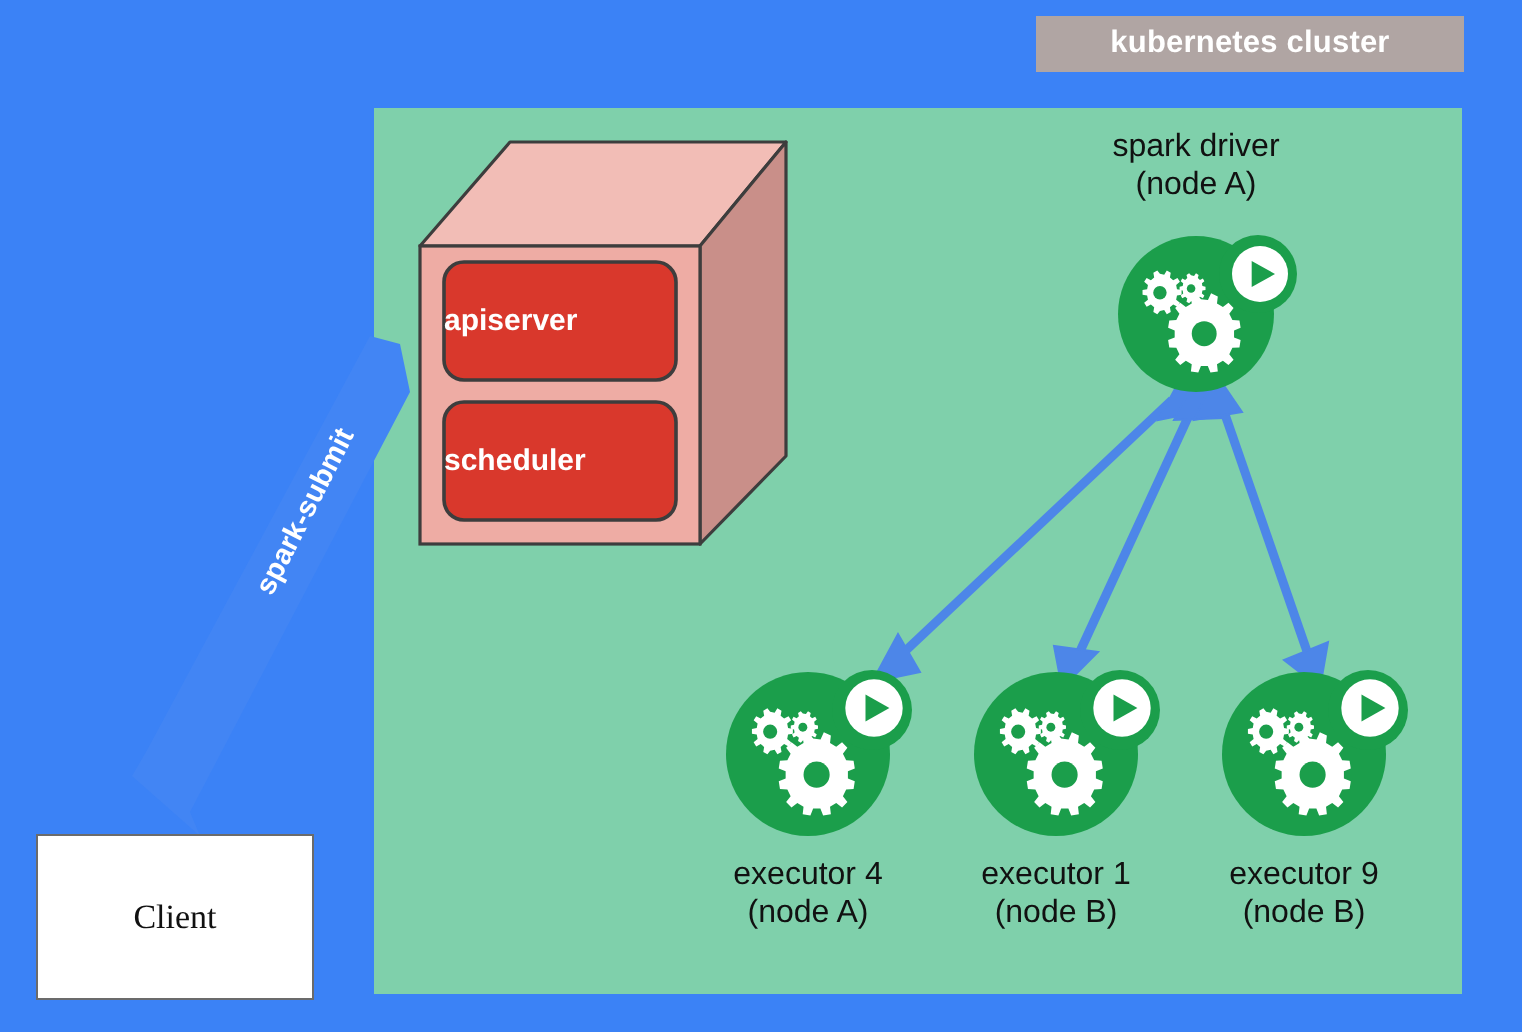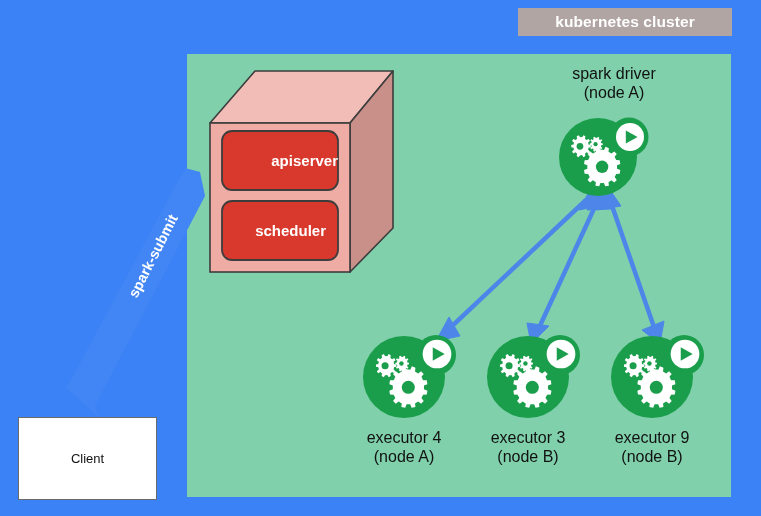--- a/index.html
+++ b/index.html
@@ -57,31 +57,31 @@
     top: 417px;
     width: 137px;
     height: 81px;
     background: #ffffff;
     border: 1.4px solid #6b6b6b;
     display: flex;
     align-items: center;
     justify-content: center;
   }
   .client-text {
-    font-size: 13px;
+    font-size: 17px;
     color: #111111;
-    font-family: Liberation Sans, sans-serif;
+    font-family: Liberation Serif, serif;
   }
   .box-label {
     position: absolute;
     color: #ffffff;
     font-size: 15px;
     font-weight: bold;
     font-family: "Liberation Sans", sans-serif;
-    text-align: right;
+    text-align: left;
   }
   .submit-label {
     position: absolute;
     left: 88px;
     top: 248px;
     width: 130px;
     color: #ffffff;
     font-size: 14.5px;
     font-weight: bold;
     font-family: "Liberation Sans", sans-serif;
@@ -216,25 +216,25 @@
   <div class="box-label" style="left:222px; top:152px; width:116px;">apiserver</div>
 
   <div class="box-label" style="left:222px; top:222px; width:104px;">scheduler</div>
 
   <div class="submit-label">spark-submit</div>
 
   <div class="client-box">
     <span class="client-text">Client</span>
   </div>
 
-  <div class="node-caption" style="left:534px; top:64px; width:160px;">spark driver
+  <div class="node-caption" style="left:518px; top:64px; width:160px;">spark driver
 (node A)</div>
 
   <div class="node-caption" style="left:334px; top:428px; width:140px;">executor 4
 (node A)</div>
 
-  <div class="node-caption" style="left:458px; top:428px; width:140px;">executor 3
+  <div class="node-caption" style="left:458px; top:428px; width:140px;">executor 1
 (node B)</div>
 
   <div class="node-caption" style="left:582px; top:428px; width:140px;">executor 9
 (node B)</div>
 
 </div>
 
 </body></html>

